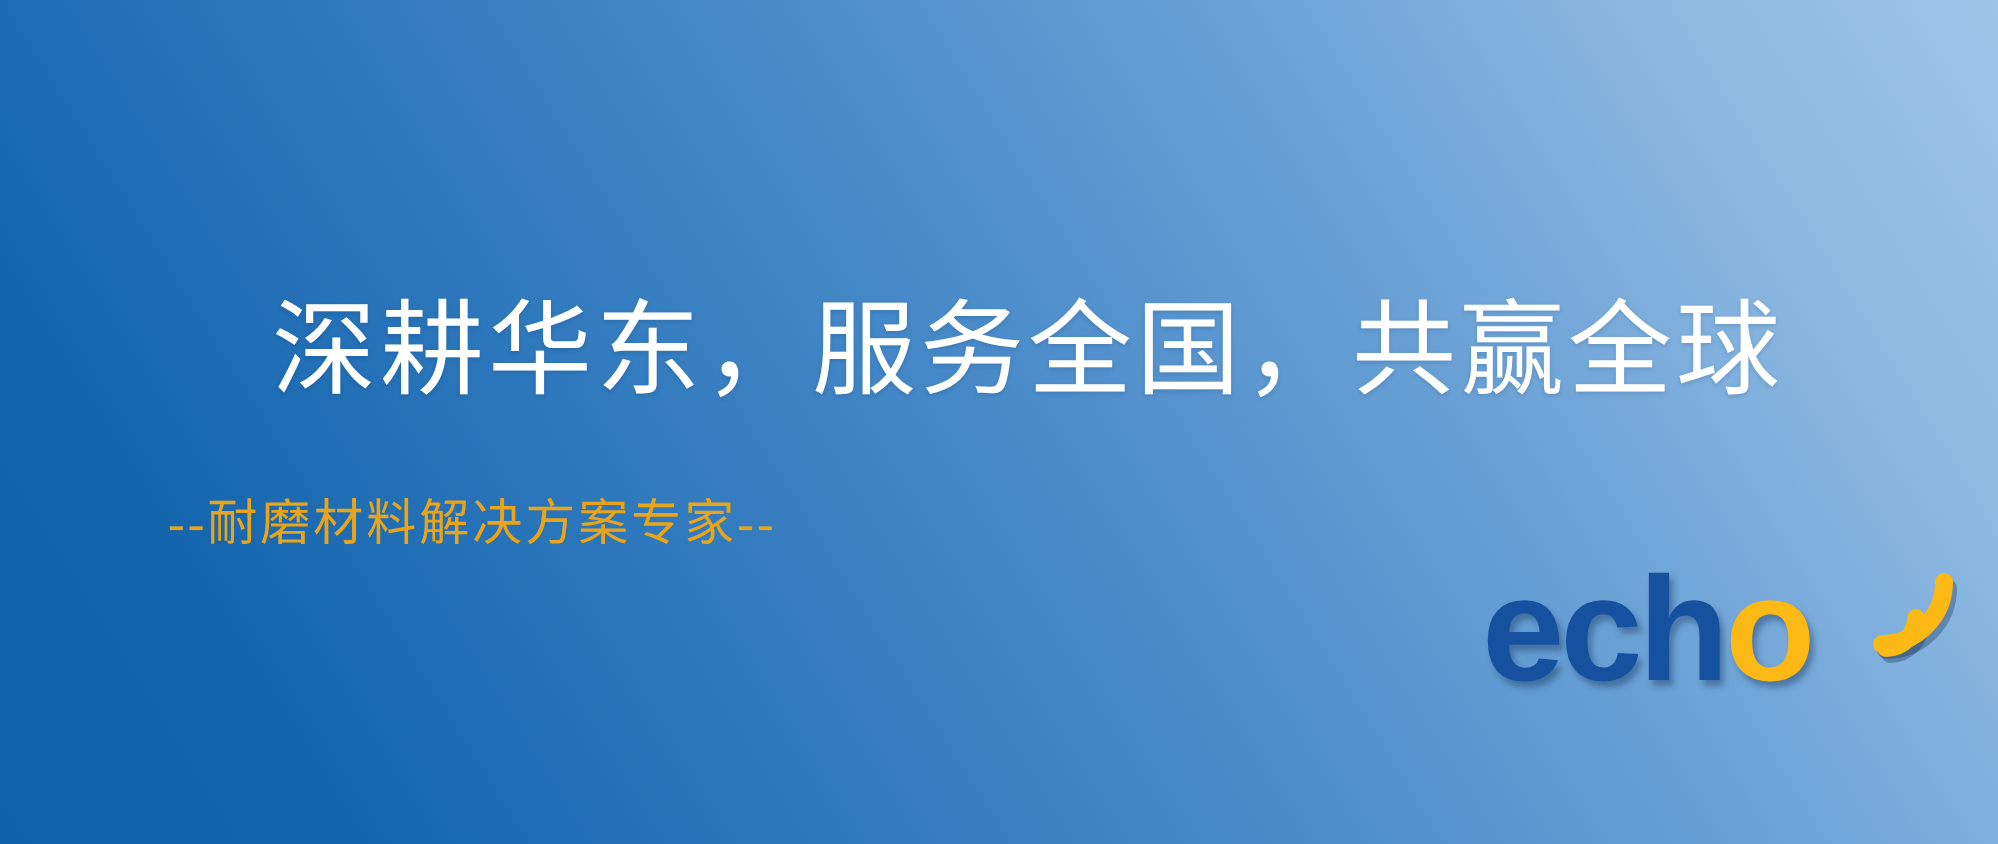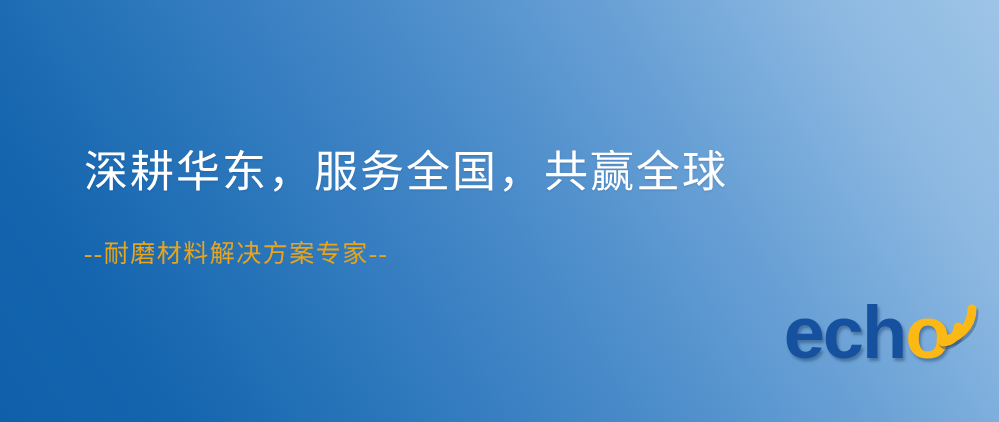--- a/index.html
+++ b/index.html
@@ -33,50 +33,50 @@
   
   .text-block {
     position: absolute;
     left: 84px;
     top: 148px;
     width: 860px;
   }
 
   .headline {
     font-family: "Liberation Serif", "DejaVu Serif", serif;
-    font-size: 44px;
+    font-size: 52px;
     line-height: 1.12;
     color: #ffffff;
     letter-spacing: 2px;
     white-space: nowrap;
     margin: 0;
     font-weight: 400;
     text-shadow: 0 1px 2px rgba(10, 50, 100, 0.18);
+    text-align: center;
   }
 
   .subtitle {
     font-family: "Liberation Serif", "DejaVu Serif", serif;
     font-size: 25px;
     line-height: 1.2;
     color: #e9a41a;
     letter-spacing: 1.5px;
     white-space: nowrap;
     margin: 0;
     padding-top: 42px;
     font-weight: 400;
   }
 
   
   .logo {
     position: absolute;
     right: 8px;
-    bottom: 2px;
+    bottom: 20px;
     width: 250px;
     height: 128px;
-    text-align: center;
   }
 
   .logo-wordmark {
     position: absolute;
     left: 0;
     top: 2px;
     width: 250px;
     height: 78px;
     font-family: "Liberation Sans", sans-serif;
     font-weight: bold;

